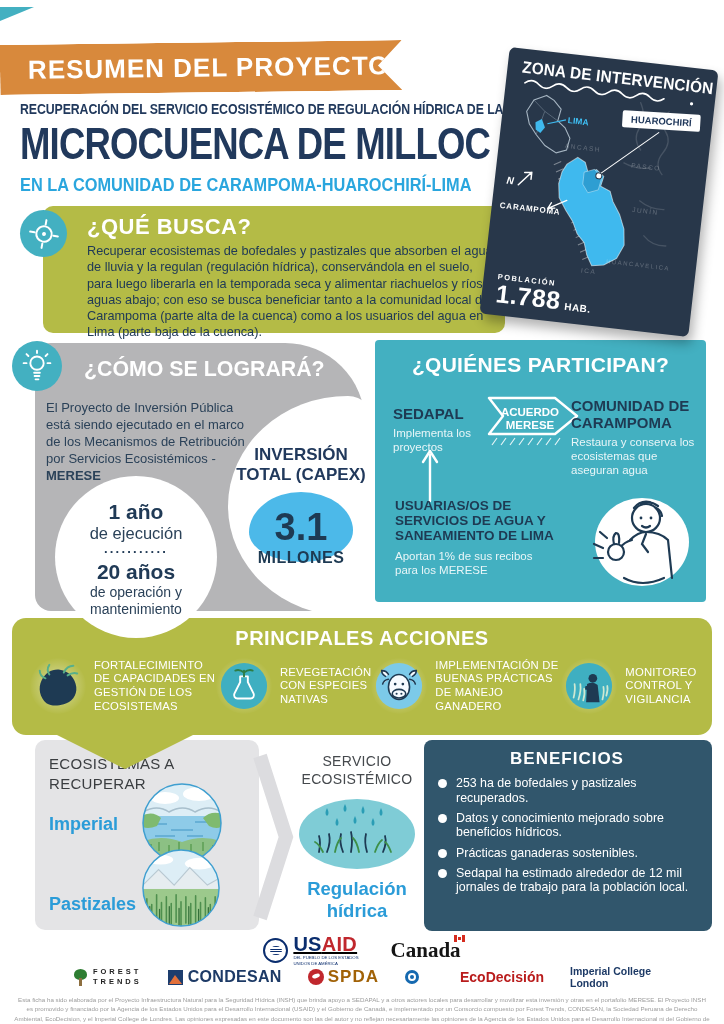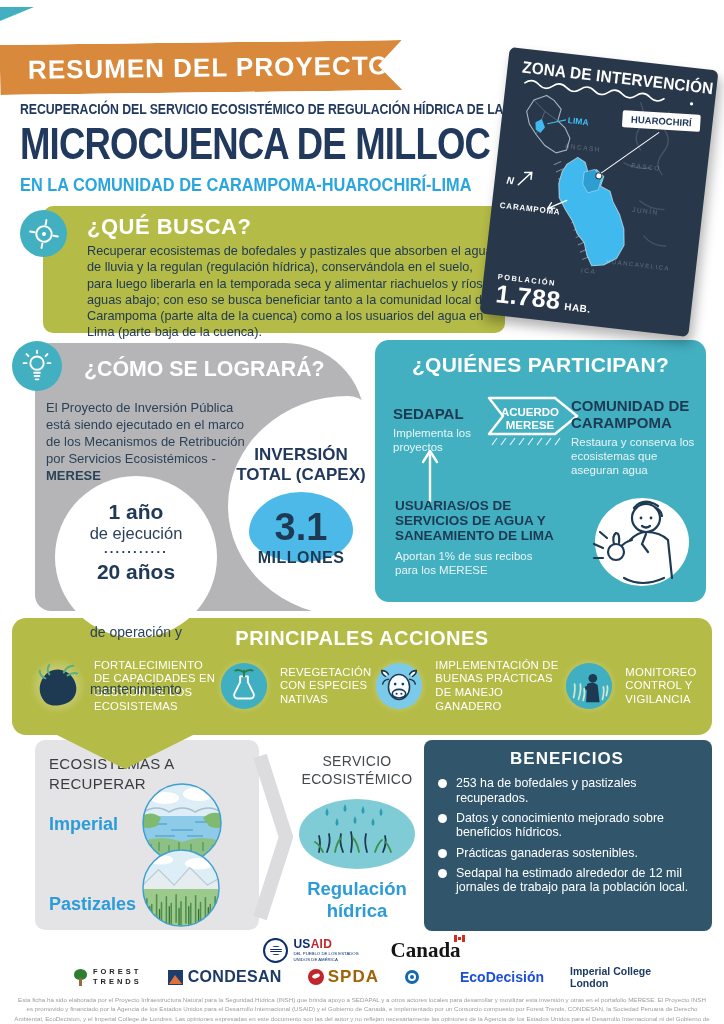--- a/index.html
+++ b/index.html
@@ -54,25 +54,25 @@
   .inv-bubble { margin-top:8px; width:104px; height:70px; background:#4cb9e9;
     border-radius:50% 50% 48% 52% / 58% 55% 45% 42%;
     display:flex; align-items:center; justify-content:center;
     font-size:38px; font-weight:800; color:#1e3a53; }
   .inv-unit { margin-top:-13px; font-size:16px; font-weight:800; color:#1e3a53; letter-spacing:.5px; }
   .year-circle { left:55px; top:476px; width:162px; height:162px; background:#fff;
     border-radius:50%; z-index:4; text-align:center; padding-top:24px; color:#2b4259; }
   .y-big { font-size:21px; font-weight:800; color:#203a56; }
   .y-mid { font-size:16.5px; }
   .y-dots { font-size:13px; font-weight:800; letter-spacing:1.5px; margin:1px 0; color:#203a56; }
-  .y-small { font-size:14px; line-height:1.2;margin-top:40px; }
+  .y-small { font-size:14px; line-height:1.2; }
 
   
   .quienes-box { left:375px; top:340px; width:331px; height:262px; background:#43b0c1;
-    border-radius:14px; z-index:2; }
+    border-radius:4px; z-index:2; }
   .q-heading { left:0; top:13px; width:100%; text-align:center; color:#fff;
     font-size:21px; font-weight:800; letter-spacing:.3px; }
   .q-name { font-size:15px; font-weight:800; color:#1e3a53; line-height:1.12; }
   .q-desc { font-size:11.5px; color:rgba(255,255,255,.88); line-height:1.22; margin-top:3px; }
   .q-sedapal { left:18px; top:66px; width:84px; }
   .q-acuerdo-svg { left:98px; top:50px; }
   .q-acuerdo-text { left:98px; top:66px; width:114px; text-align:center; color:#fff;
     font-size:11.5px; font-weight:800; line-height:1.15; }
   .q-comunidad { left:196px; top:58px; width:128px; }
   .q-up-arrow { left:44px; top:105px; }
@@ -136,21 +136,21 @@
   .logos-row1 { left:0; top:936px; width:724px; display:flex; justify-content:center;
     align-items:center; gap:32px; height:28px; }
   .logos-row2 { left:0; top:963px; width:724px; display:flex; justify-content:center;
     align-items:center; gap:26px; height:28px; }
   .usaid { display:flex; align-items:center; gap:5px; }
   .usaid-emblem { width:25px; height:25px; border-radius:50%; border:2.5px solid #0a2d6e;
     display:flex; align-items:center; justify-content:center; }
   .usaid-stripes { width:12px; height:9px; border-radius:50%;
     background:repeating-linear-gradient(#0a2d6e 0 1px, #fff 1px 2.6px); }
   .usaid-txt { text-align:left; }
-  .usaid-name { font-size:12px; font-weight:800; letter-spacing:.3px; line-height:1; }
+  .usaid-name { font-size:20px; font-weight:800; letter-spacing:.3px; line-height:1;text-decoration:underline; }
   .usaid-us { color:#0a2d6e; } .usaid-aid { color:#c0272d; }
   .usaid-sub { font-size:4.3px; color:#0a2d6e; line-height:1.25; margin-top:1px; }
   .canada { position:relative; font-family:"Liberation Serif", serif; font-size:21px;
     color:#151515; font-weight:600; }
   .canada-flag { position:absolute; right:-4px; top:-3px; width:11px; height:7px;
     background:linear-gradient(90deg,#d52b1e 0 26%,#fff 26% 74%,#d52b1e 74%); }
   .canada-flag::after { content:""; position:absolute; left:4px; top:2px; width:3px; height:3px; background:#d52b1e; }
   .ft { display:flex; align-items:center; gap:5px; }
   .ft-tree { width:15px; height:17px; position:relative; }
   .ft-tree .crown { position:absolute; left:1px; top:0; width:13px; height:11px; border-radius:50% 50% 45% 45%; background:#2e7d32; }
@@ -163,21 +163,21 @@
   .condesan-name { font-size:16px; font-weight:800; color:#1d3a66; letter-spacing:.3px; }
   .spda { display:flex; align-items:center; gap:4px; }
   .spda-mark { width:16px; height:16px; border-radius:50%; background:#c0272d; position:relative; }
   .spda-mark::after { content:""; position:absolute; left:4px; top:5px; width:8px; height:4px;
     border-radius:50%; background:#fff; transform:rotate(-20deg); }
   .spda-name { font-size:17px; font-weight:800; color:#a16207; letter-spacing:1px; }
   .ecod { display:flex; align-items:center; gap:5px; }
   .ecod-mark { width:14px; height:14px; border-radius:50%; border:3px solid #1569b0;
     display:flex; align-items:center; justify-content:center; }
   .ecod-mark::after { content:""; width:4px; height:4px; border-radius:50%; background:#1569b0; }
-  .ecod-name { font-size:14px; font-weight:700; color:#1d4ed8;margin-left:36px; }
+  .ecod-name { font-size:14px; font-weight:700; color:#b91c1c;margin-left:36px; }
   .imperial { font-size:10.5px; font-weight:700; color:#1d3a66; line-height:1.15; }
 
   .finetext { left:14px; top:995px; width:696px; font-size:6.2px; color:#9c9c9c;
     line-height:1.5; text-align:center; }
 </style>
 </head>
 <body>
 
 <div class="page">
 

